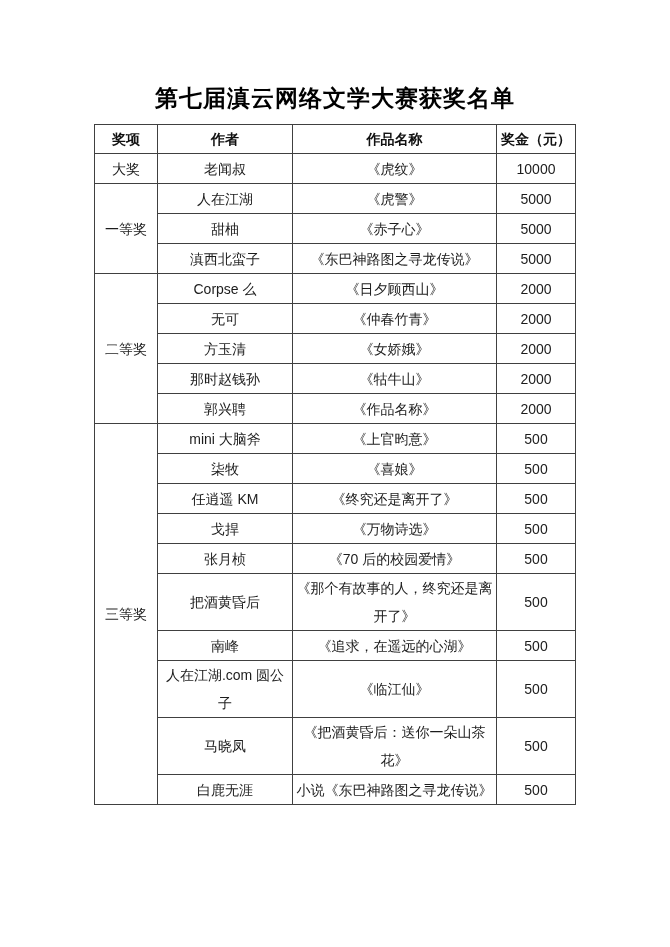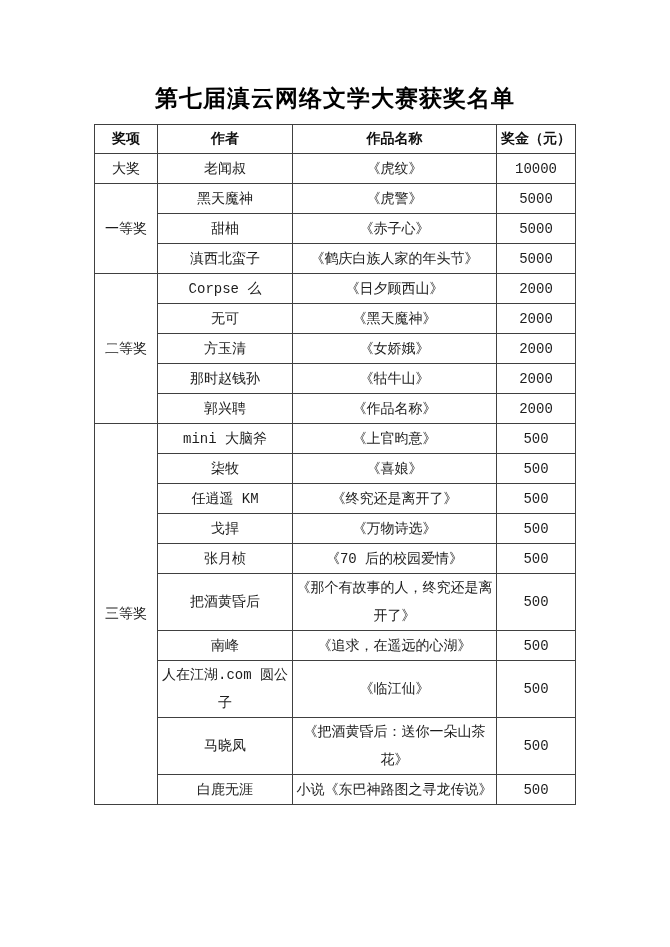--- a/index.html
+++ b/index.html
@@ -3,21 +3,21 @@
 <meta charset="utf-8">
 <style>
   html,body{margin:0;padding:0;background:#ffffff;}
   .page{
     position:relative;
     width:670px;
     height:947px;
     background:#ffffff;
     box-sizing:border-box;
     padding-top:83px;
-    font-family:Liberation Mono, monospace;
+    font-family:Liberation Sans, sans-serif;
     overflow:hidden;
   }
   .title{
     margin:0 0 10px 0;
     text-align:center;
     font-size:23px;
     font-weight:700;
     color:#000000;
     letter-spacing:1px;
   }
@@ -72,43 +72,43 @@
     </thead>
     <tbody id="table-body">
         <tr>
           <td rowspan="1" class="award-cell">大奖</td>
           <td class="author-cell">老闻叔</td>
           <td class="work-cell">《虎纹》</td>
           <td class="prize-cell">10000</td>
         </tr>
         <tr>
           <td rowspan="3" class="award-cell">一等奖</td>
-          <td class="author-cell">黑天魔神</td>
+          <td class="author-cell">人在江湖</td>
           <td class="work-cell">《虎警》</td>
           <td class="prize-cell">5000</td>
         </tr>
         <tr>
           <td class="author-cell">甜柚</td>
           <td class="work-cell">《赤子心》</td>
           <td class="prize-cell">5000</td>
         </tr>
         <tr>
           <td class="author-cell">滇西北蛮子</td>
-          <td class="work-cell">《鹤庆白族人家的年头节》</td>
+          <td class="work-cell">《东巴神路图之寻龙传说》</td>
           <td class="prize-cell">5000</td>
         </tr>
         <tr>
           <td rowspan="5" class="award-cell">二等奖</td>
           <td class="author-cell">Corpse 么</td>
           <td class="work-cell">《日夕顾西山》</td>
           <td class="prize-cell">2000</td>
         </tr>
         <tr>
           <td class="author-cell">无可</td>
-          <td class="work-cell">《黑天魔神》</td>
+          <td class="work-cell">《仲春竹青》</td>
           <td class="prize-cell">2000</td>
         </tr>
         <tr>
           <td class="author-cell">方玉清</td>
           <td class="work-cell">《女娇娥》</td>
           <td class="prize-cell">2000</td>
         </tr>
         <tr>
           <td class="author-cell">那时赵钱孙</td>
           <td class="work-cell">《牯牛山》</td>

